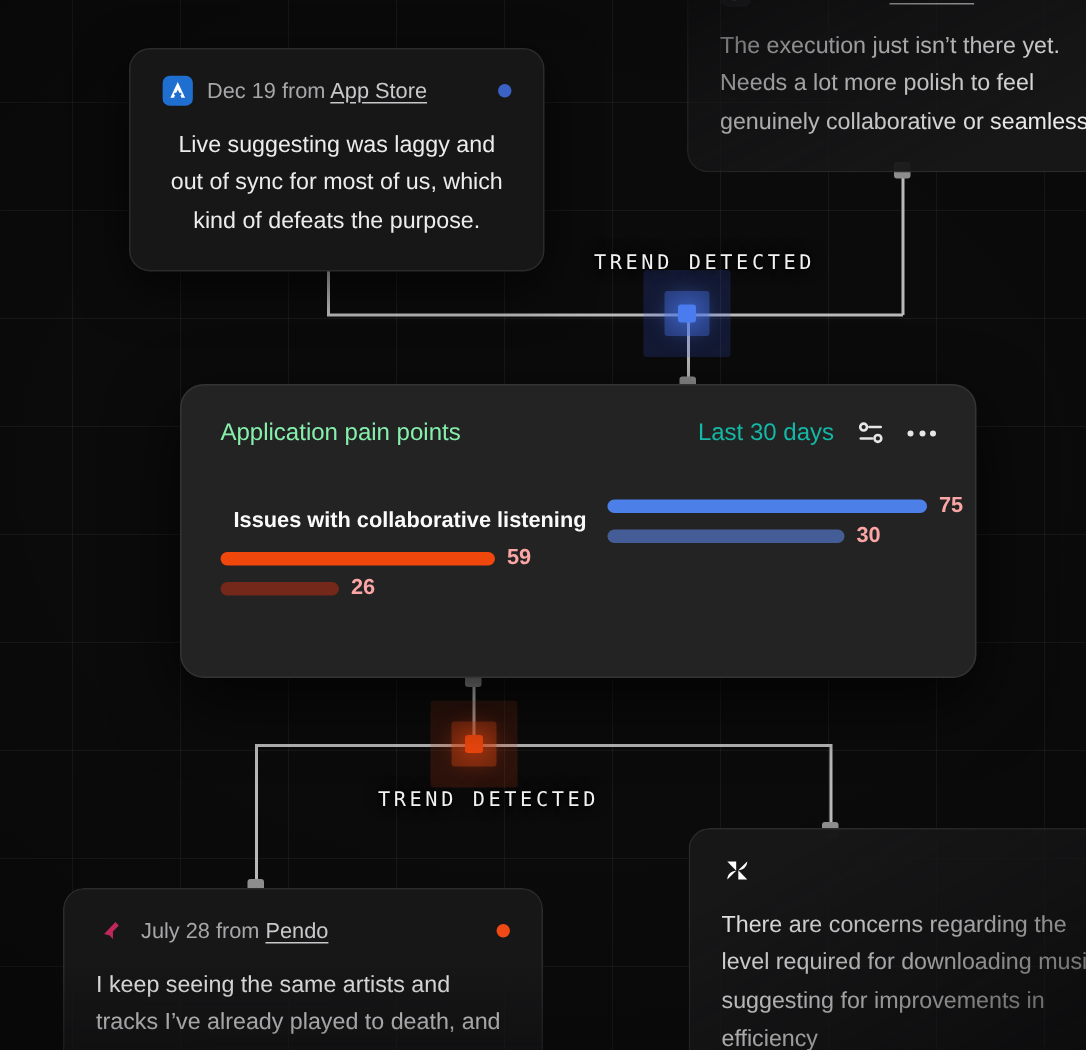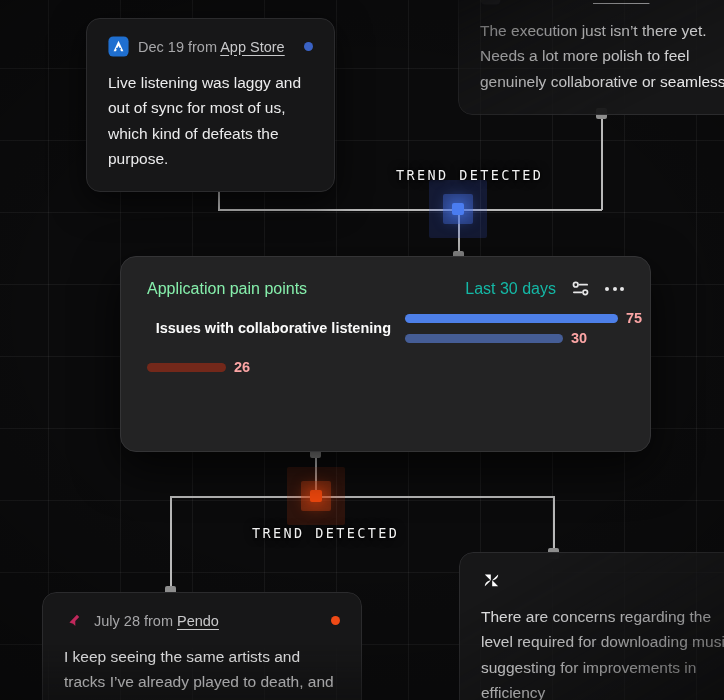--- a/index.html
+++ b/index.html
@@ -115,21 +115,21 @@
     display:flex; flex-direction:column;
   }
   #panel-head { display:flex; align-items:center; }
   #panel-title { font-size:16px; color:#86efac; font-weight:400; }
   #panel-right { margin-left:auto; display:flex; align-items:center; gap:15px; }
   #panel-range { font-size:16px; color:#14b8a6; font-weight:400; }
   .icon-btn { display:flex; align-items:center; justify-content:center; cursor:pointer; }
   .dots { display:flex; gap:3.5px; }
   .dots i { width:4px; height:4px; border-radius:50%; background:#e6e6e7; display:block; }
 
-  #groups { margin-top:15px; display:flex; flex-direction:column; gap:18px; }
+  #groups { margin-top:34px; display:flex; flex-direction:column; gap:4px; }
   .group { display:flex; align-items:center; }
   .group-label {
     width:258px; flex:0 0 258px;
     font-size:14.5px; font-weight:700; color:#fafafa;
     text-align:right; padding-right:14px; line-height:1.2;
   }
   .bars { flex:1; display:flex; flex-direction:column; gap:9px; }
   .bar-row { display:flex; align-items:center; gap:8px; height:11px; }
   .bar {
     height:9px; border-radius:5px;
@@ -171,31 +171,31 @@
   </div>
   <div class="trend-label" style="left:396px; top:167px;">TREND DETECTED</div>
 
   <div class="marker orange" style="left:287px; top:467px;">
     <div class="glow2"></div>
     <div class="glow1"></div>
     <div class="core"></div>
   </div>
   <div class="trend-label" style="left:252px; top:525px;">TREND DETECTED</div>
 
-  <div class="card" id="card-appstore" style="left:86px; top:18px; width:249px;">
+  <div class="card" id="card-appstore" style="left:86px; top:32px; width:277px;text-align:center;">
     <div class="card-head">
       <svg class="card-icon" viewBox="0 0 24 24">
         <rect x="0.5" y="0.5" width="23" height="23" rx="5.5" fill="#1f6fd0"></rect>
         <path d="M12 5.3 L17.6 17.4 H14.9 L12 11.1 L9.1 17.4 H6.4 Z" fill="#ffffff"></path>
         <rect x="9.3" y="13.6" width="5.4" height="1.7" fill="#1f6fd0"></rect>
       </svg>
       <div class="card-meta"><span>Dec 19 from </span><span class="src">App Store</span></div>
       <div class="status-dot" style="background:#3a62c4;"></div>
     </div>
-    <div class="card-body">Live listening was laggy and out of sync for most of us, which kind of defeats the purpose.</div>
+    <div class="card-body">Live suggesting was laggy and out of sync for most of us, which kind of defeats the purpose.</div>
   </div>
 
   <div class="card" id="card-intercom" style="left:458px; top:-34px; width:300px;">
     <div class="card-head">
       <svg class="card-icon" viewBox="0 0 24 24">
         <rect x="0.5" y="0.5" width="23" height="23" rx="5.5" fill="#2b2b2d"></rect>
         <g fill="#d9d9db">
           <rect x="5" y="6" width="1.8" height="8.5" rx="0.9"></rect>
           <rect x="8.4" y="5" width="1.8" height="10" rx="0.9"></rect>
           <rect x="11.8" y="5" width="1.8" height="10" rx="0.9"></rect>
@@ -265,20 +265,24 @@
           <div class="bar-row">
             <div class="bar" style="width:158px; background:#455d96;"></div>
             <div class="bar-val">30</div>
           </div>
         </div>
       </div>
 
       <div class="group">
         <div class="bars">
           <div class="bar-row">
+            <div class="bar" style="width:183px; background:#f0470d;"></div>
+            <div class="bar-val">59</div>
+          </div>
+          <div class="bar-row">
             <div class="bar" style="width:79px; background:#73281a;"></div>
             <div class="bar-val">26</div>
           </div>
         </div>
       </div>
     </div>
   </div>
 
   <div id="vignette"></div>
 </div>

